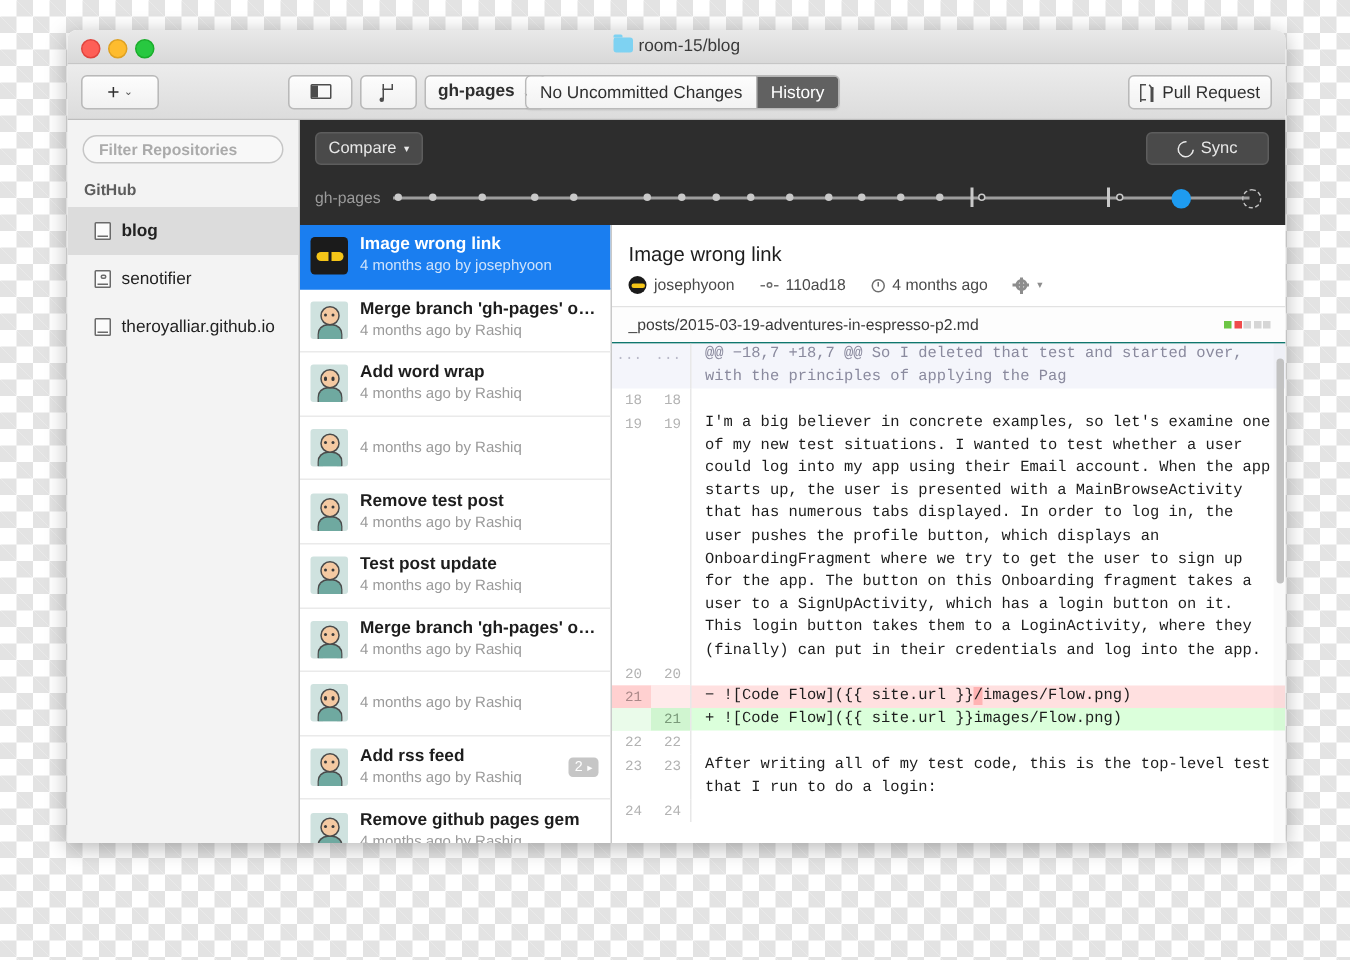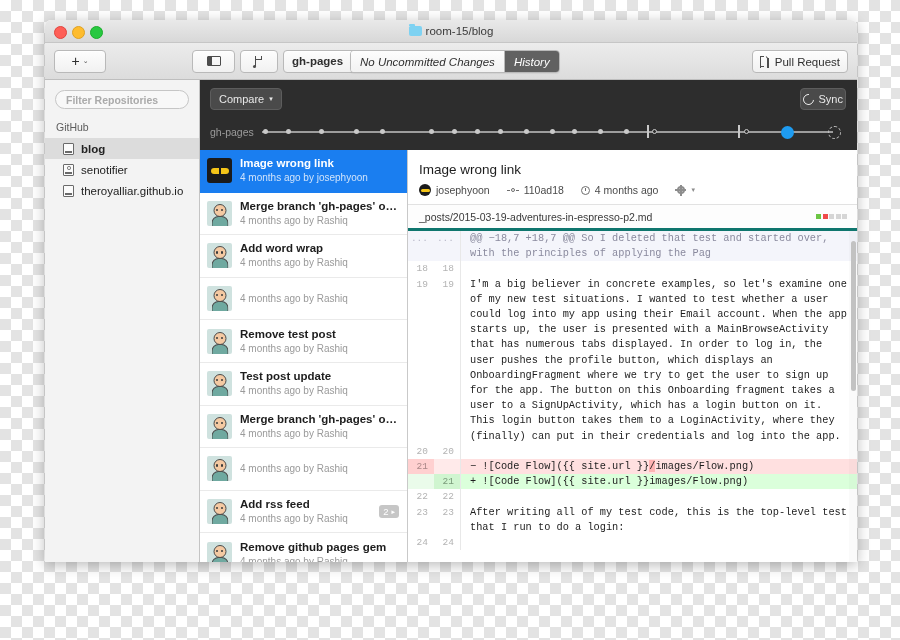--- a/index.html
+++ b/index.html
@@ -110,21 +110,21 @@
   #branchname-btn .caret { font-size: 8px; font-weight: normal; color:#555; }
   #tb-center {
     position: absolute; left: 305px; top: 7px;
     display: flex;
     border: 1px solid #b9b9b9; border-radius: 4px;
     overflow: hidden; height: 21px;
     box-shadow: 0 1px 1px rgba(0,0,0,.06);
   }
   #tb-center > div {
     display: flex; align-items: center; padding: 0 9px;
-    font-size: 11.5px; height: 100%; font-style: italic;
+    font-size: 11.5px; height: 100%;
   }
   #uncommitted-tab { background: linear-gradient(to bottom,#fdfdfd,#f2f2f2); color: #2f2f2f; }
   #history-tab { background: #616161; color: #fff; border-left: 1px solid #b9b9b9; }
   #pr-btn {
     position: absolute; right: 9px; top: 7px;
     gap: 5px;
   }
   .pr-glyph { position: relative; width: 10px; height: 12px; }
   .pr-glyph i { position:absolute; background:#4c4c4c; }
   .pr-l1 { left:0; top:0; width:1.3px; height:12px; }
@@ -153,26 +153,26 @@
     border-radius: 10px;
     background: #f8f8f8;
     font-size: 10.5px;
     color: #aaa;
     display: flex; align-items: center;
     padding: 0 10px;
     box-sizing: border-box;
     font-weight: bold;
   }
   .sb-section {
-    font-size: 10.5px; font-weight: normal; color: #5d5d5d;
+    font-size: 10.5px; font-weight: bold; color: #5d5d5d;
     padding: 0 0 5px 11px;
   }
   .repo-row {
     display: flex; align-items: center;
-    height: 21px;
+    height: 32px;
     padding-left: 18px;
     font-size: 11.5px; color: #222;
     gap: 7px;
   }
   .repo-row.selected { background: #dcdcdc; font-weight: bold; }
   .repo-icon {
     width: 11px; height: 12px;
     border: 1.2px solid #6a6a6a;
     border-radius: 1px;
     box-sizing: border-box;
@@ -211,21 +211,21 @@
   #compare-btn .caret { font-size: 7px; }
   #sync-btn {
     position: absolute; right: 11px; top: 8px;
     background: #4a4a4a;
     border: 1px solid #5d5d5d;
     border-radius: 4px;
     color: #e8e8e8;
     font-size: 11px;
     height: 20px;
     display: flex; align-items: center; gap: 5px;
-    padding: 0 2px;
+    padding: 0 20px;
   }
   .sync-glyph {
     width: 11px; height: 11px;
     border: 1.6px solid #e8e8e8;
     border-radius: 50%;
     border-right-color: transparent;
     box-sizing: border-box;
     transform: rotate(-40deg);
   }
   #timeline-row {
@@ -395,21 +395,21 @@
     content:""; position:absolute; left:0; top:4.3px; right:0; height:2.4px;
     background:#8d8d8d;
     box-shadow: 0 0 0 0 transparent;
   }
   .gear-tick { position:absolute; left:4.3px; top:0; width:2.4px; bottom:0; background:#8d8d8d; }
   .mini-caret { font-size: 7px; color: #8d8d8d; }
   #file-row {
     display: flex; align-items: center;
     height: 23px;
     padding: 0 10px 0 11px;
-    border-bottom: 3px solid #0f766e;
+    border-bottom: 1px solid #0f766e;
     background: #fdfdfd;
     flex: none;
   }
   #file-name { font-size: 10.5px; color: #3a3a3a; flex: 1; }
   #diff-stat { display: flex; gap: 1.5px; }
   #diff-stat span { width: 5px; height: 5px; display:block; }
   
   #diff-body {
     flex: 1; overflow: hidden;
     font-family: "Liberation Mono", monospace;

